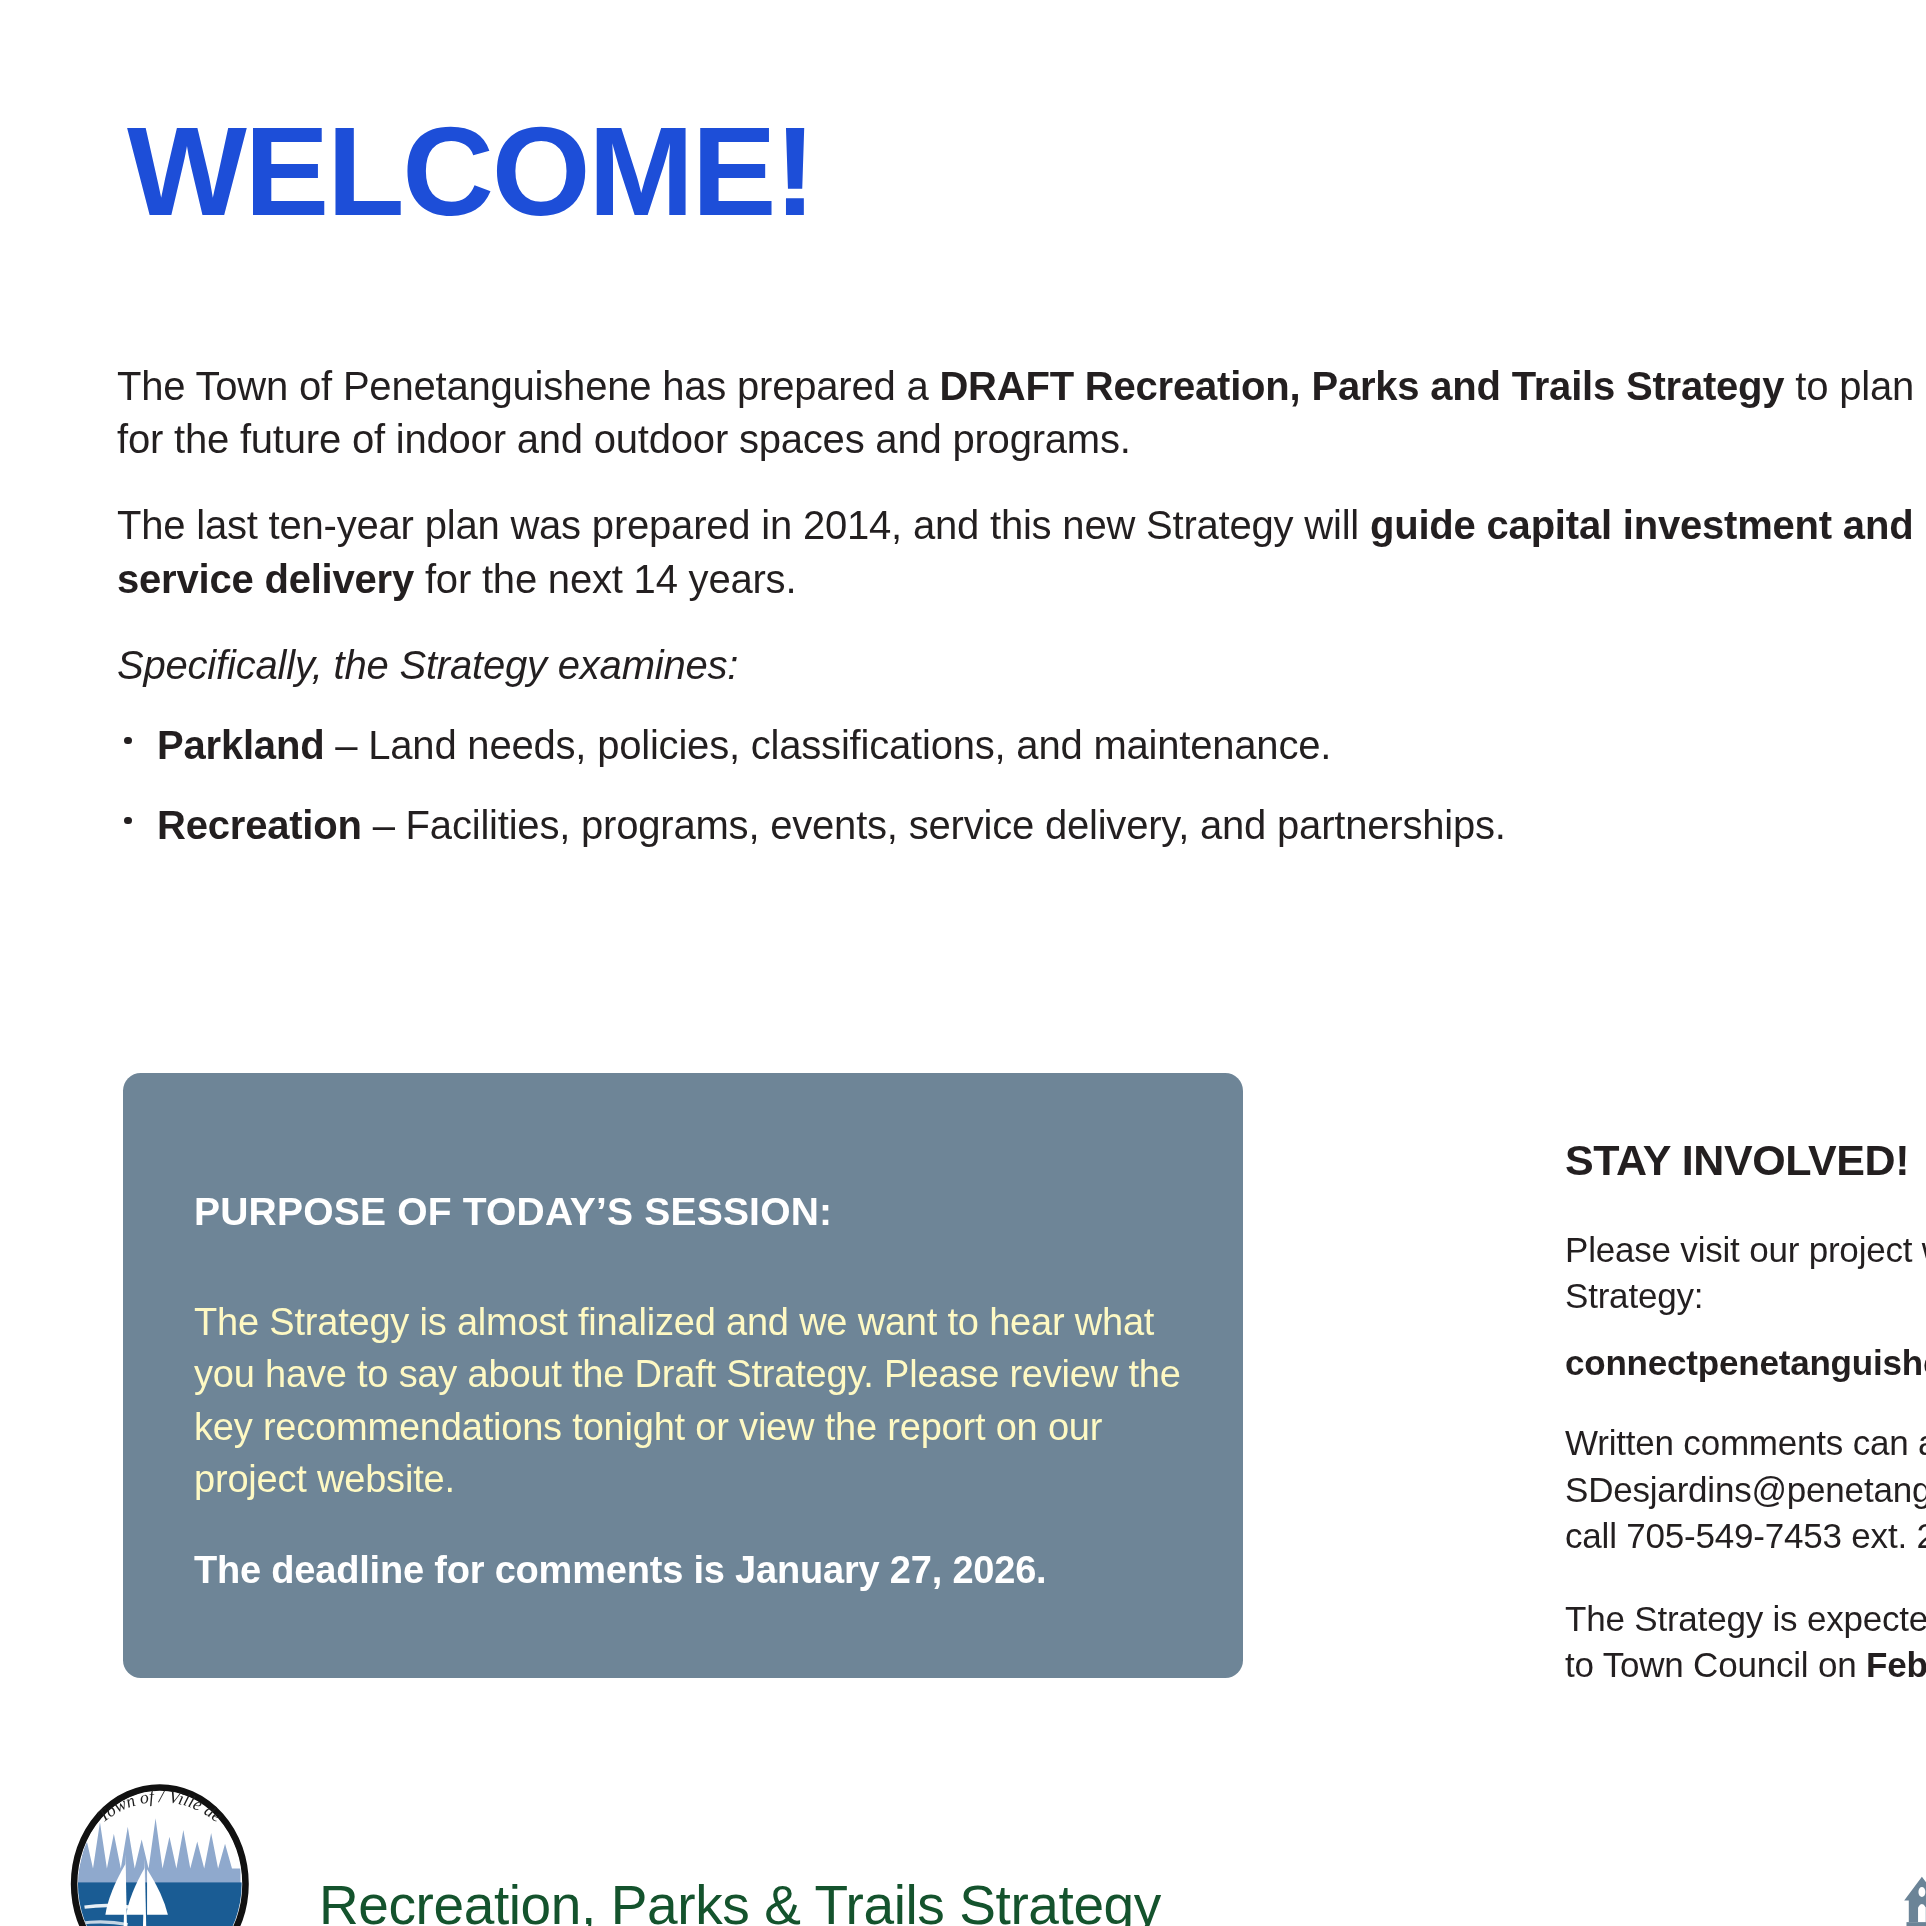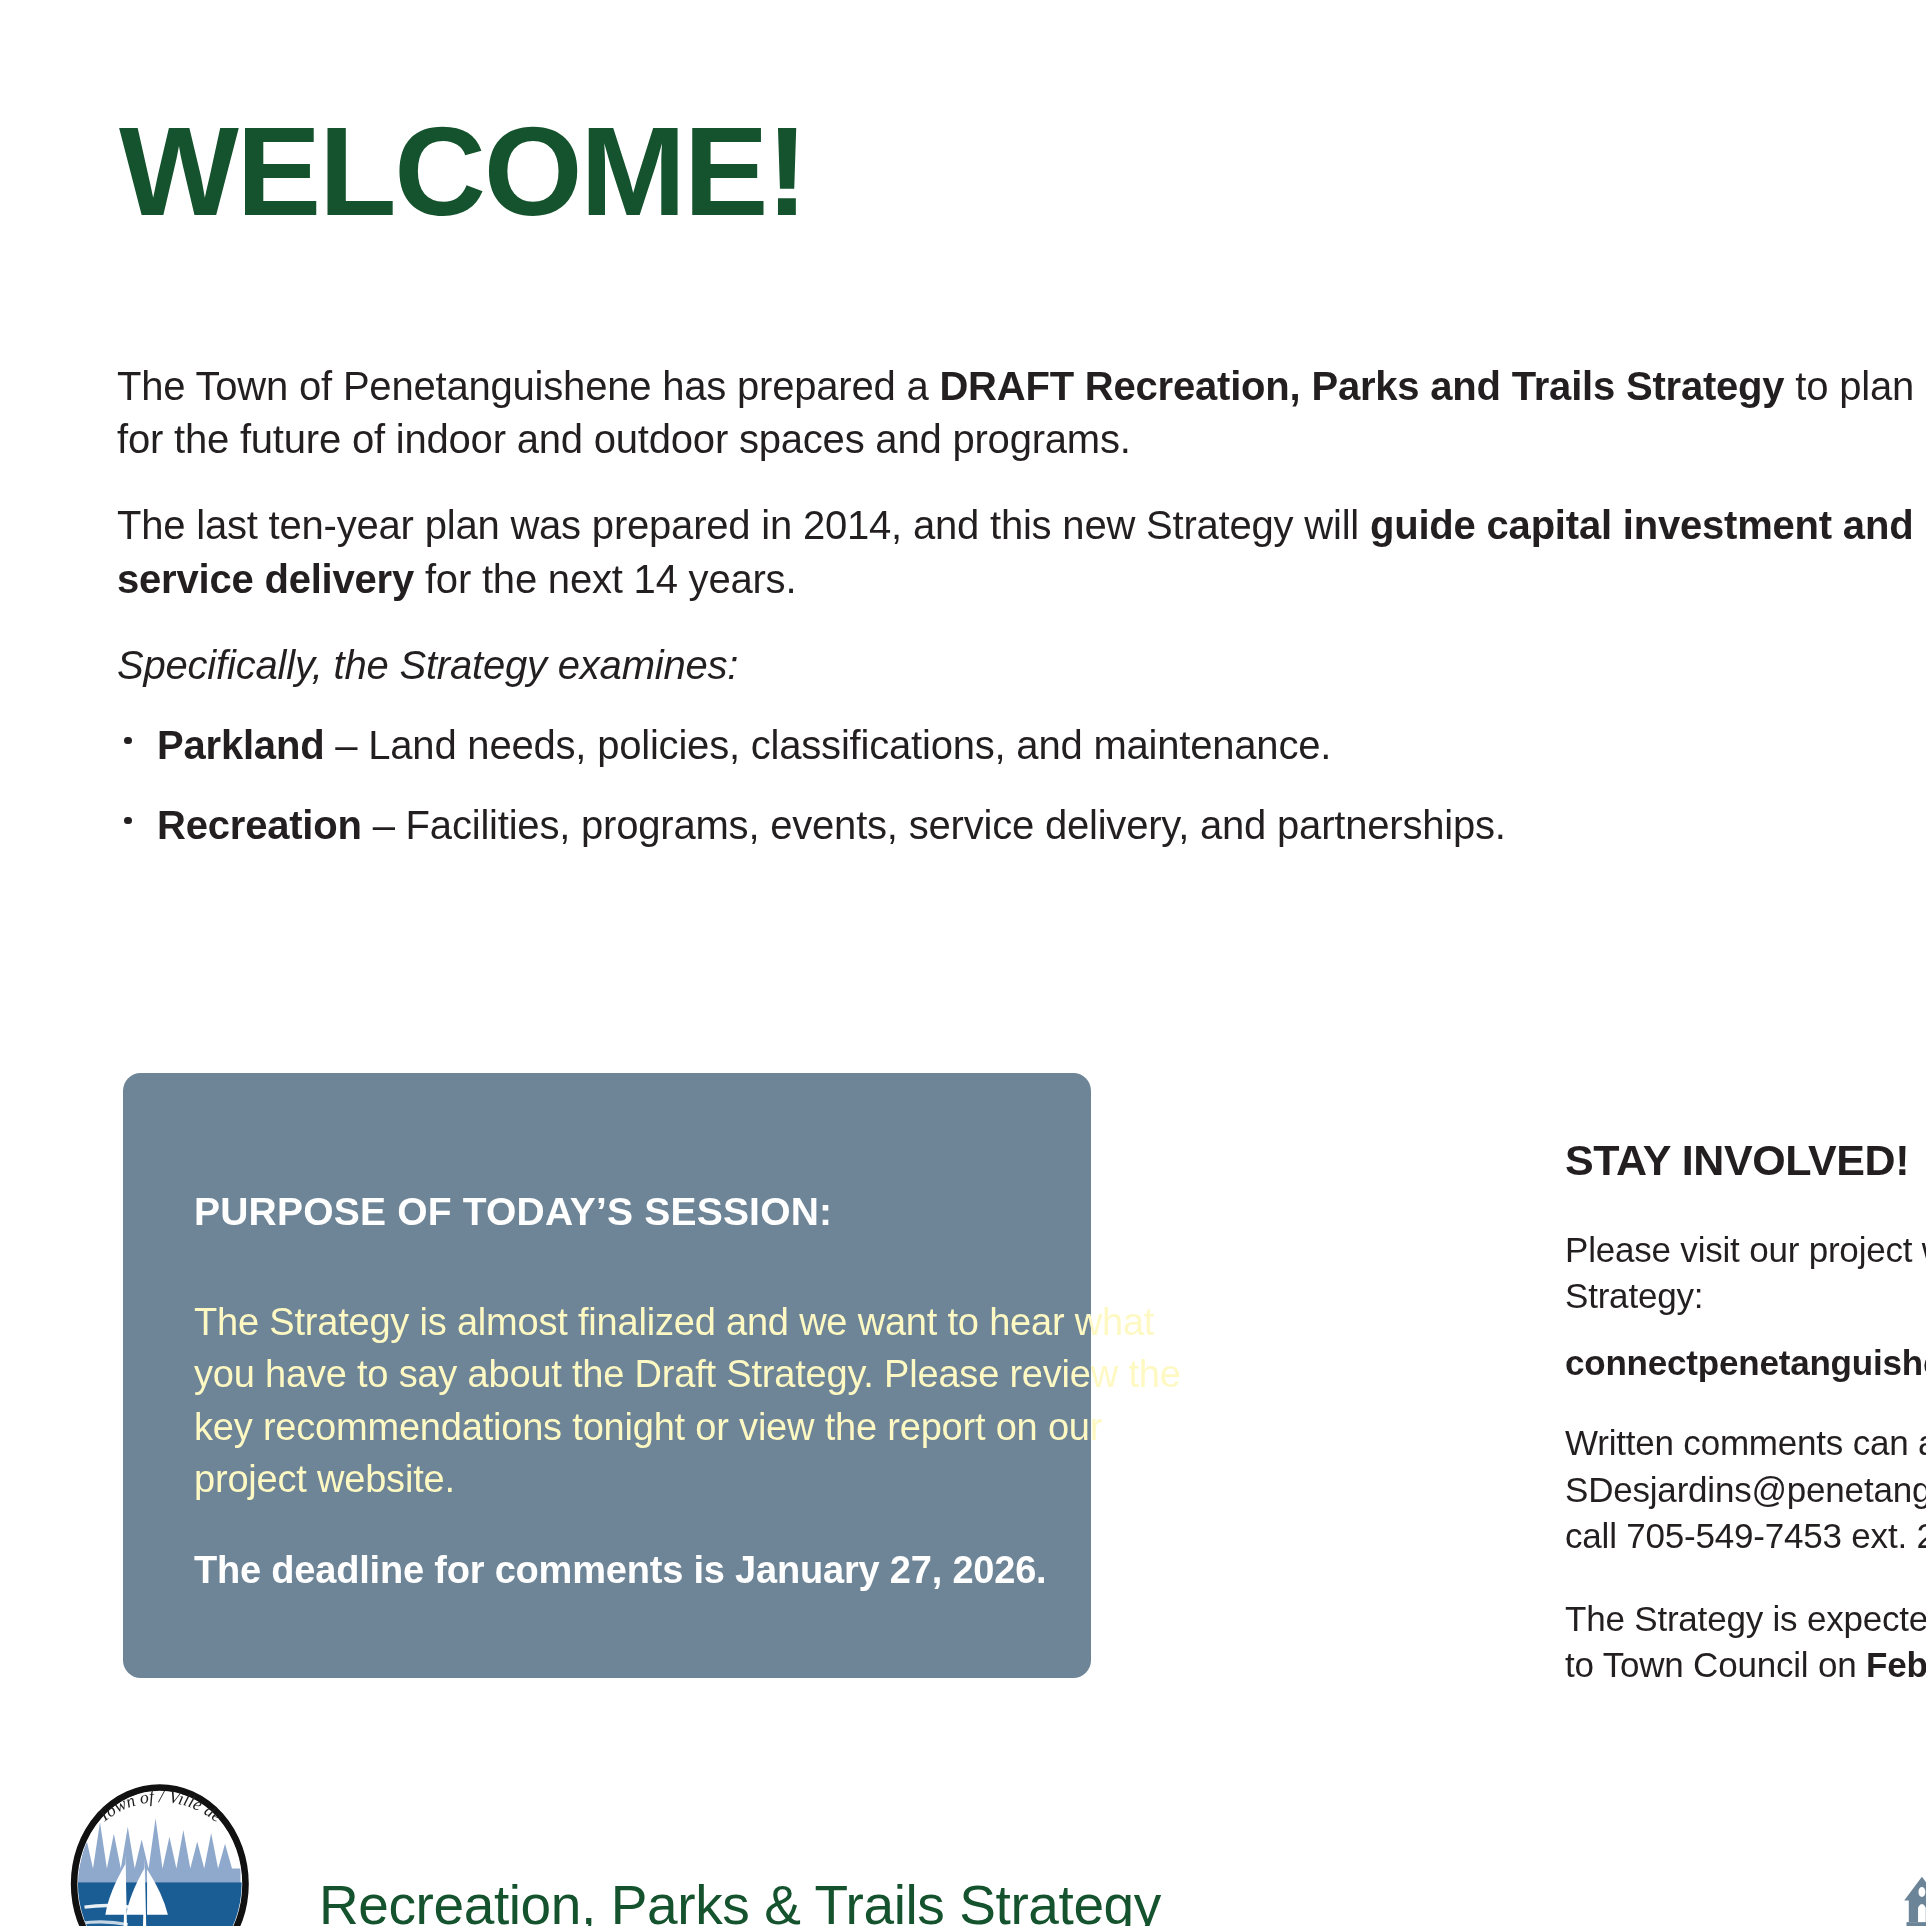--- a/index.html
+++ b/index.html
@@ -5,23 +5,23 @@
   html,body{margin:0;padding:0;background:#fff;}
   body{
     width:3023px;height:2025px;position:relative;overflow:hidden;
     font-family:"Liberation Sans",sans-serif;color:#231f20;
     -webkit-font-smoothing:antialiased;
   }
   .page{position:absolute;inset:0;background:#ffffff;}
 
   
   .welcome-title{
-    position:absolute;left:119px;top:108px;
+    position:absolute;left:127px;top:108px;
     font-size:127px;line-height:1;font-weight:700;
-    letter-spacing:-2.3px;color:#14532d;
+    letter-spacing:-2.3px;color:#1d4ed8;
     font-family:"Liberation Sans",sans-serif;
   }
 
   .body-col{position:absolute;left:117px;top:343px;width:1803px;}
   .para{
     font-size:40px;line-height:1.33;color:#231f20;margin:17px 0 33px 0;
     font-weight:400;letter-spacing:-0.2px;
   }
   .para b{font-weight:700;}
   .lead-in{font-size:40px;line-height:1.33;color:#231f20;margin:0 0 27px 0;letter-spacing:-0.2px;font-style:italic;}
@@ -32,21 +32,21 @@
     margin-bottom:28px;color:#231f20;letter-spacing:-0.2px;
   }
   .bullets li .dot{
     position:absolute;left:7px;top:17.7px;width:7.7px;height:7.7px;
     border-radius:50%;background:#231f20;
   }
   .bullets li b{font-weight:700;}
 
   
   .purpose-box{
-    position:absolute;left:123px;top:1073px;width:968px;height:605px;
+    position:absolute;left:123px;top:1073px;width:1120px;height:605px;
     background:#6e8597;border-radius:17.7px;
   }
   .purpose-heading{
     position:absolute;left:71px;top:117px;
     font-size:39px;font-weight:700;color:#ffffff;letter-spacing:0.2px;
   }
   .purpose-body{
     position:absolute;left:71px;top:223px;width:1025px;
     font-size:38px;line-height:1.38;color:#fef9c3;letter-spacing:-0.2px;
   }

